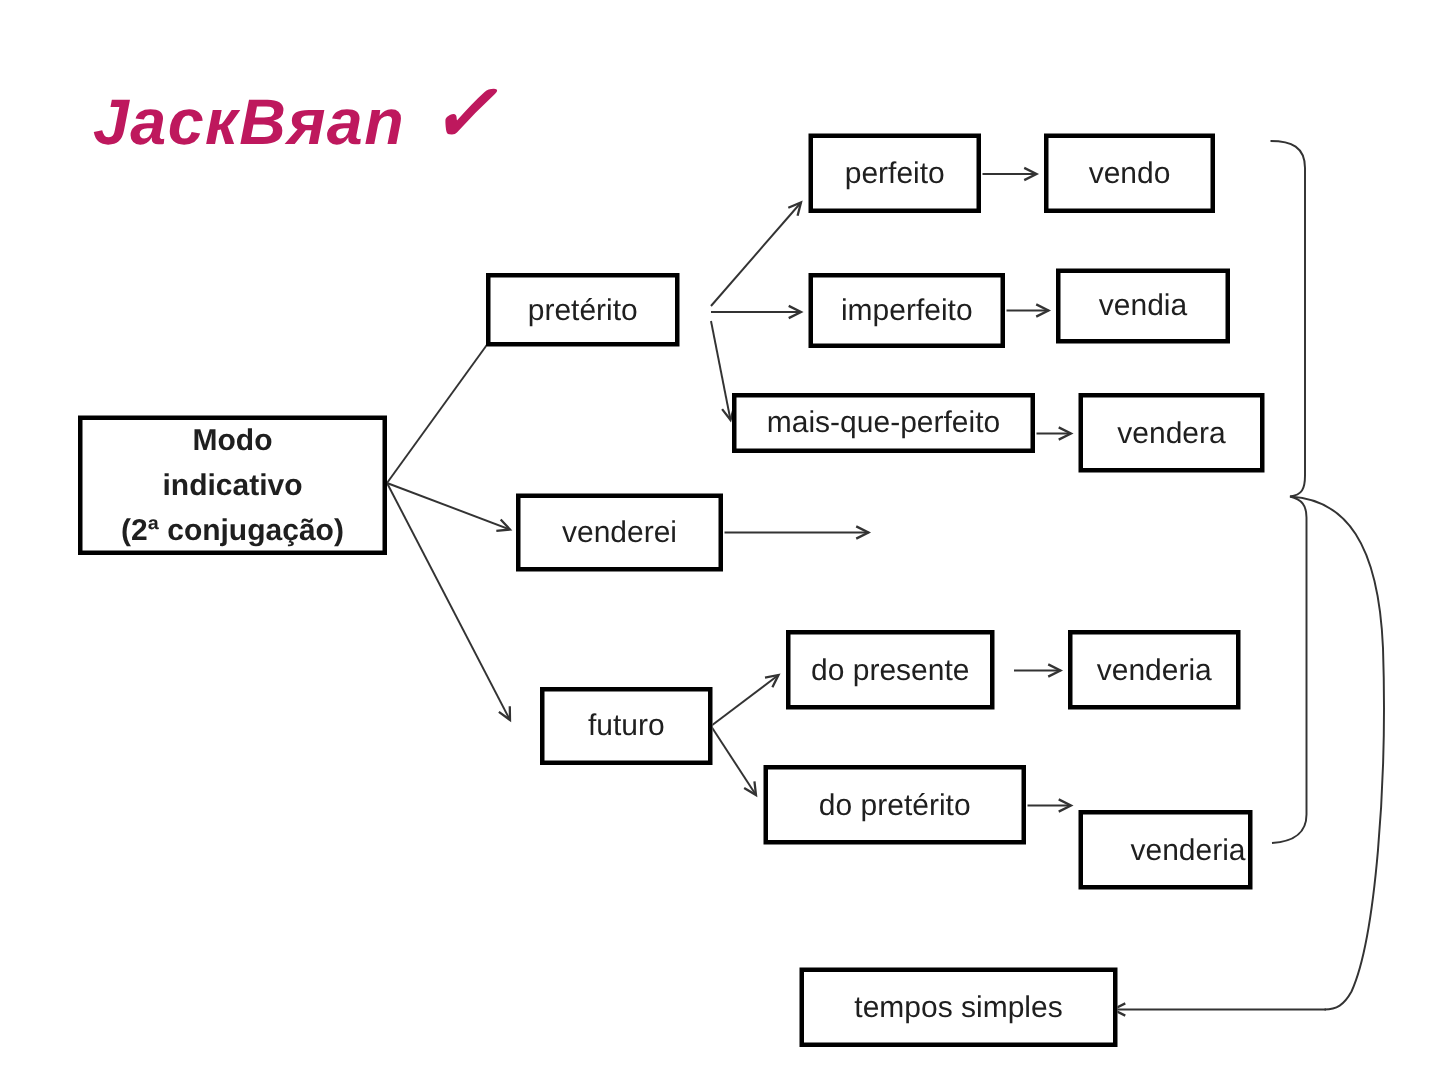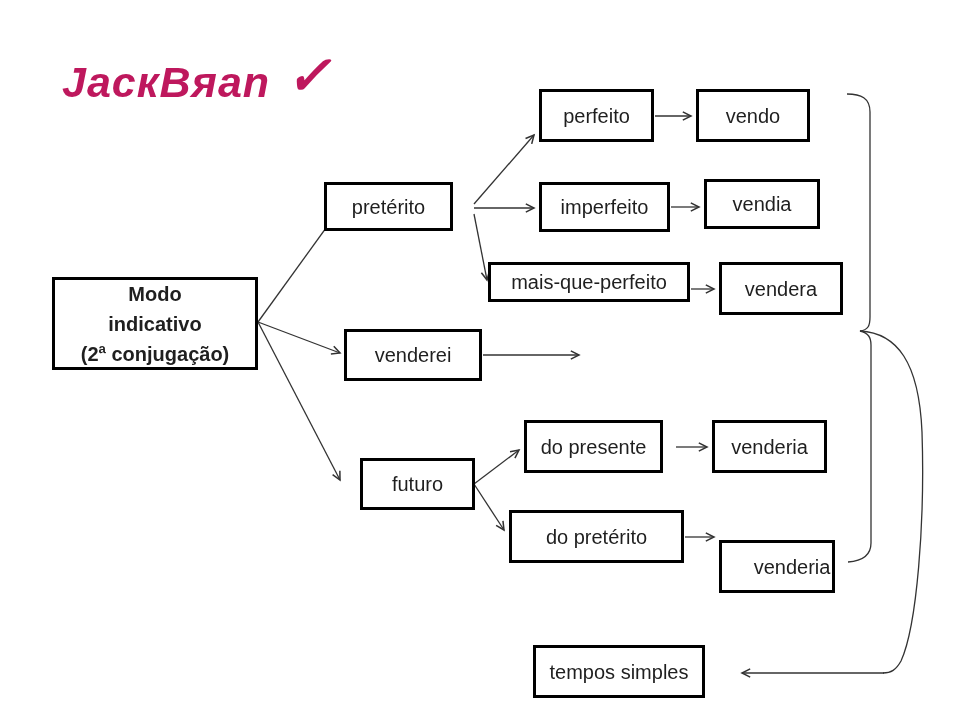--- a/index.html
+++ b/index.html
@@ -38,21 +38,21 @@
   #n-vendia     {left:704px; top:179px; width:116px; height:50px;}
   #n-mqp        {left:488px; top:262px; width:202px; height:40px;}
   #n-vendera    {left:719px; top:262px; width:124px; height:53px;}
   #n-presente   {left:344px; top:329px; width:138px; height:52px;}
   #n-vendo      {left:584px; top:329px; width:115px; height:52px;}
   #n-futuro     {left:360px; top:458px; width:115px; height:52px;}
   #n-dopresente {left:524px; top:420px; width:139px; height:53px;}
   #n-venderei   {left:712px; top:420px; width:115px; height:53px;}
   #n-dopreterito{left:509px; top:510px; width:175px; height:53px;}
   #n-venderia   {left:719px; top:540px; width:116px; height:53px;padding-left:30px;}
-  #n-tempos     {left:533px; top:645px; width:172px; height:53px;}
+  #n-tempos     {left:533px; top:645px; width:212px; height:53px;}
 
   .logo{
     position:absolute;left:62px;top:58px;
     display:flex;align-items:flex-start;
     color:#be185d;
   }
   .logo .word{
     font-size:43px;font-weight:800;font-style:italic;
     letter-spacing:1px;
   }

